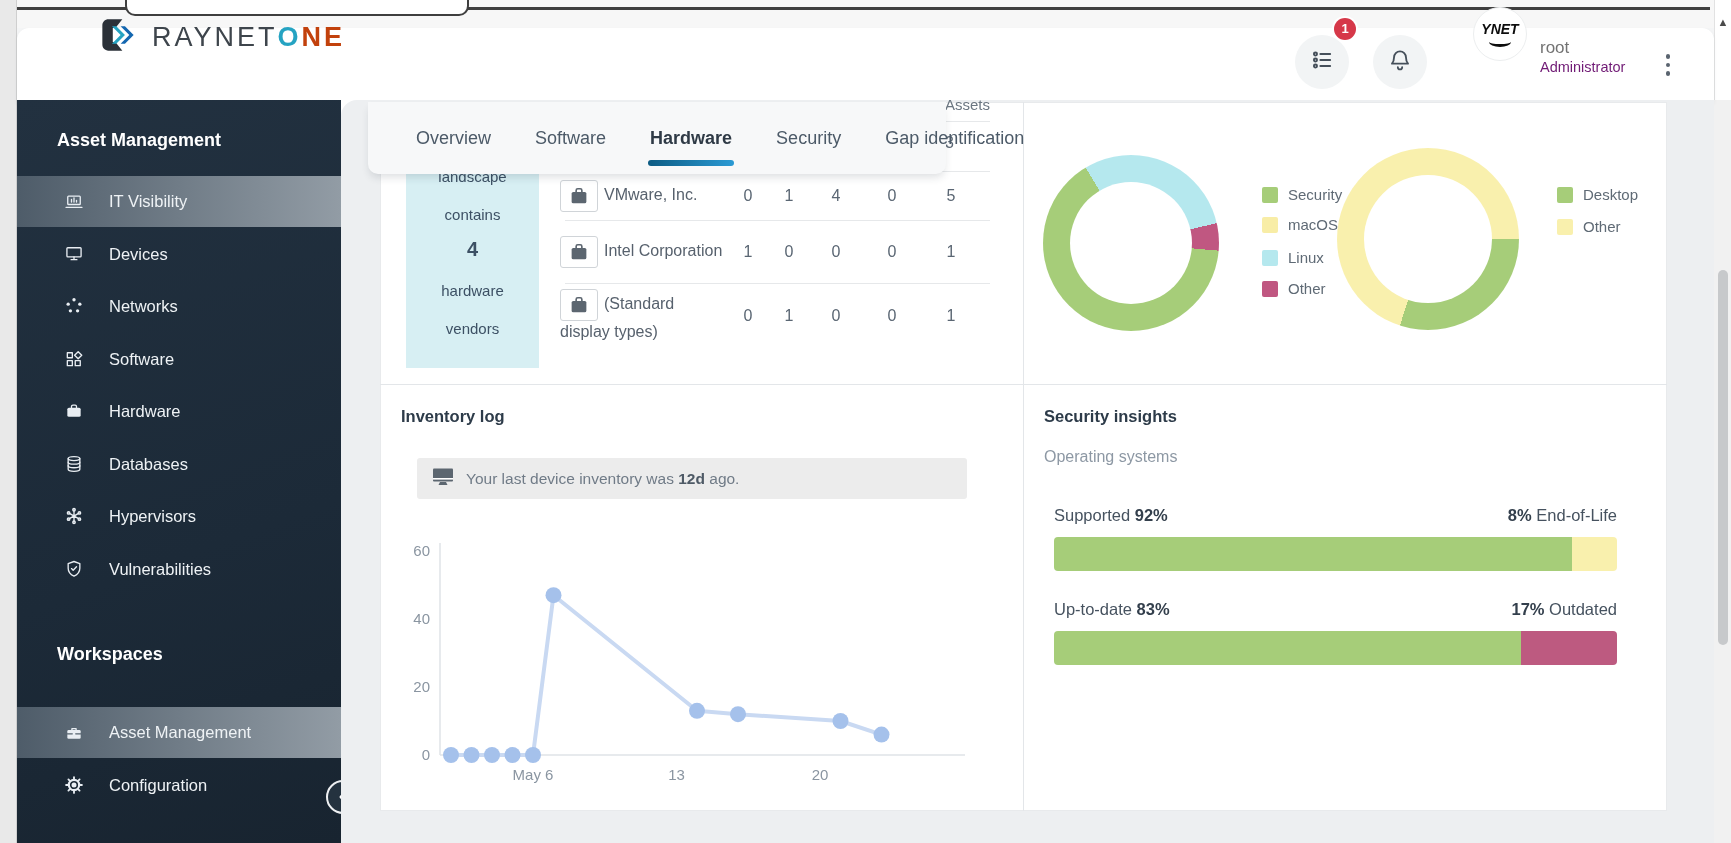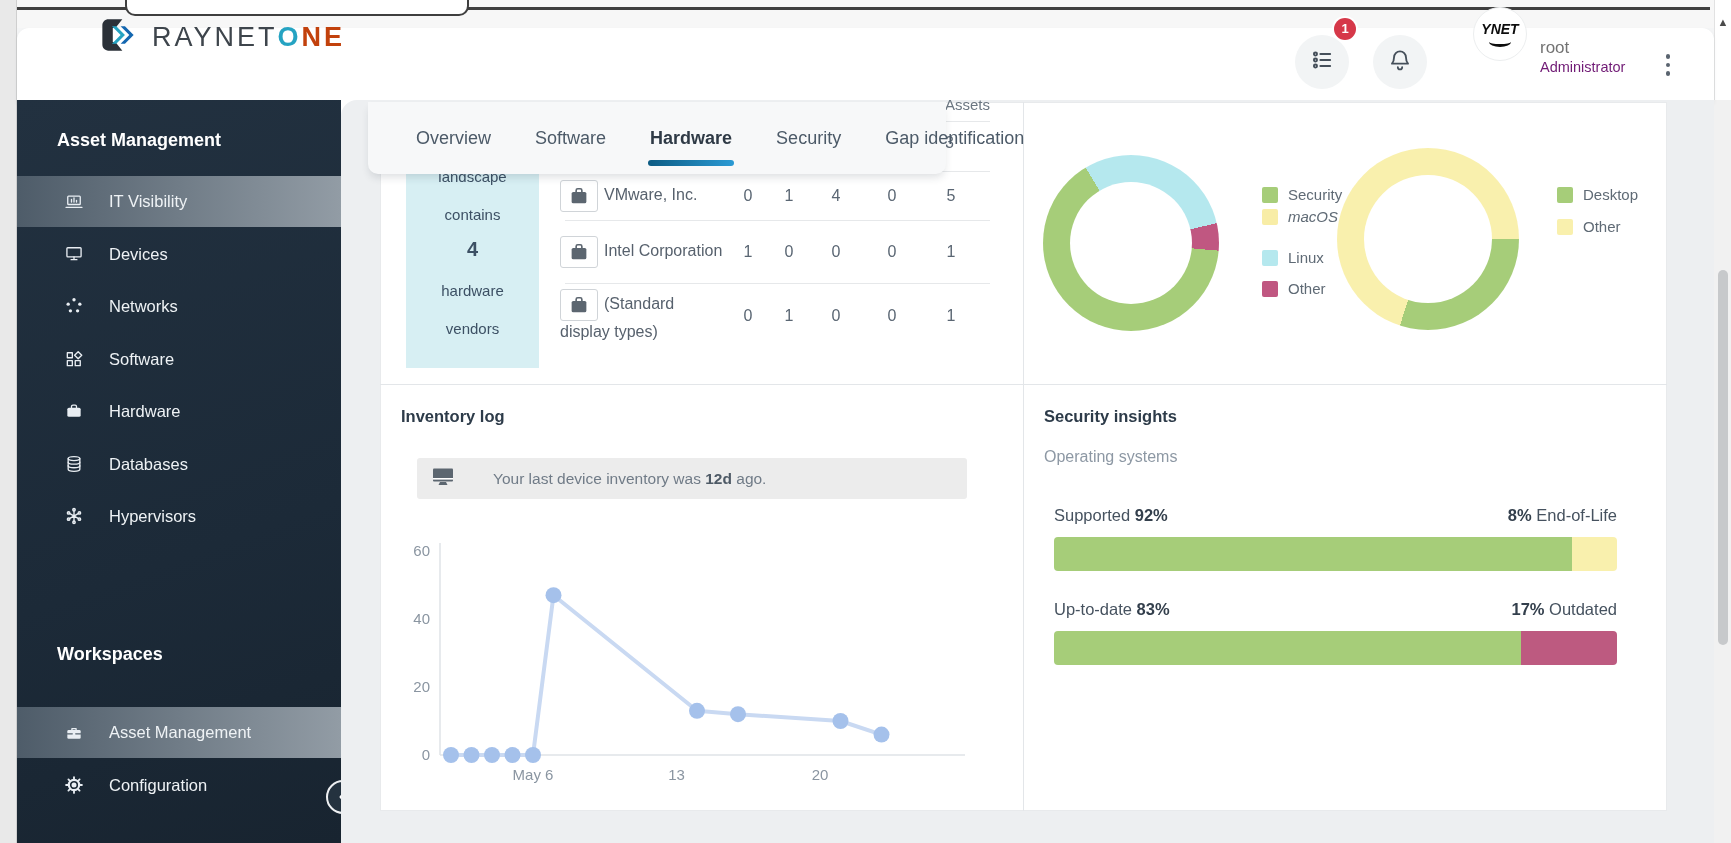--- a/index.html
+++ b/index.html
@@ -60,21 +60,21 @@
   .vicon{display:inline-flex;vertical-align:middle;width:36px;height:30px;border:1px solid #d0d4d8;border-radius:3px;background:#fff;align-items:center;justify-content:center;margin-right:6px;}
   .vval{position:absolute;width:30px;text-align:center;font-size:16px;color:#5a6673;}
   
   .donut{position:absolute;border-radius:50%;}
   .donut .hole{position:absolute;background:#fff;border-radius:50%;}
   .legend-item{position:absolute;display:flex;align-items:center;cursor:pointer;}
   .legend-item .sw{width:16px;height:16px;border-radius:2px;margin-right:10px;}
   .legend-item .lt{font-size:15px;color:#5f6a75;}
   
   .card-title{position:absolute;font-size:16.5px;font-weight:700;color:#2d3b49;}
-  #inv-banner{left:417px;top:458px;width:550px;height:41px;background:#ececec;border-radius:3px;display:flex;align-items:center;padding-left:14px;box-sizing:border-box;gap:27px;}
+  #inv-banner{left:417px;top:458px;width:550px;height:41px;background:#ececec;border-radius:3px;display:flex;align-items:center;padding-left:14px;box-sizing:border-box;}
   #inv-banner .btext{font-size:15.5px;color:#707b87;margin-left:11px;}
   #inv-banner b{color:#4e5a66;}
   #line-svg{position:absolute;left:400px;top:535px;font-family:"Liberation Sans",sans-serif;}
   
   #sec-subtitle{left:1044px;top:448px;font-size:16px;color:#8d98a4;}
   .bar-labels{position:absolute;left:1054px;width:563px;font-size:16.5px;color:#46525f;}
   .bar-labels .rt{float:right;}
   .bar-labels b{color:#333f4c;}
   .bar{position:absolute;left:1054px;width:563px;height:34px;border-radius:4px;overflow:hidden;display:flex;}
   .bar div{height:100%;}
@@ -209,20 +209,29 @@
             <path d="M12 4.5 V19.5 M5.5 8.25 L18.5 15.75 M18.5 8.25 L5.5 15.75"></path>
             <circle cx="12" cy="4.5" r="1.5"></circle>
             <circle cx="12" cy="19.5" r="1.5"></circle>
             <circle cx="5.5" cy="8.25" r="1.5"></circle>
             <circle cx="18.5" cy="15.75" r="1.5"></circle>
             <circle cx="18.5" cy="8.25" r="1.5"></circle>
             <circle cx="5.5" cy="15.75" r="1.5"></circle>
           </svg>
       </span>
       <span>Hypervisors</span>
+    </div>
+    <div class="side-item" style="top:445px;">
+      <span class="sicon">
+        <svg viewBox="0 0 24 24">
+            <path d="M12 3 l7 2.5 v5.5 c0 4.5 -3 7.6 -7 9.6 c-4 -2 -7 -5.1 -7 -9.6 V5.5 Z"></path>
+            <path d="M9 11.5 l2 2 4 -4.2"></path>
+          </svg>
+      </span>
+      <span>Vulnerabilities</span>
     </div>
 
     <div class="side-header" style="top:544px;">Workspaces</div>
 
     <div class="side-item hl" style="top:607px;">
       <span class="sicon">
         <svg viewBox="0 0 24 24">
             <rect x="4" y="8.5" width="16" height="10.5" rx="1.5" style="fill:#e9eef3;stroke:none;"></rect>
             <path d="M9.5 8.5 V6.8 h5 v1.7"></path>
             <path d="M4 13 h6 M14 13 h6" style="stroke:#55636f;stroke-width:1.4;"></path>
@@ -327,21 +336,21 @@
       </div>
   </div>
 
   <div class="donut" style="left: 1043px; top: 155px; width: 176px; height: 176px; background: conic-gradient(from 95deg, rgb(166, 205, 121) 0deg, rgb(166, 205, 121) 234deg, rgb(181, 232, 238) 234deg, rgb(181, 232, 238) 342deg, rgb(192, 87, 129) 342deg, rgb(192, 87, 129) 360deg);">
     <div class="hole" style="left:27px;top:27px;width:122px;height:122px;"></div>
   </div>
   <div class="legend-item" style="left:1262px;top:186px;">
       <span class="sw" style="background: rgb(166, 205, 121);"></span>
       <span class="lt">Security</span>
     </div>
-  <div class="legend-item" style="left:1262px;top:208px;font-style:italic;">
+  <div class="legend-item" style="left:1262px;top:216px;">
       <span class="sw" style="background: rgb(248, 237, 166);"></span>
       <span class="lt">macOS</span>
     </div>
   <div class="legend-item" style="left:1262px;top:249px;">
       <span class="sw" style="background: rgb(181, 232, 238);"></span>
       <span class="lt">Linux</span>
     </div>
   <div class="legend-item" style="left:1262px;top:280px;">
       <span class="sw" style="background: rgb(192, 87, 129);"></span>
       <span class="lt">Other</span>

